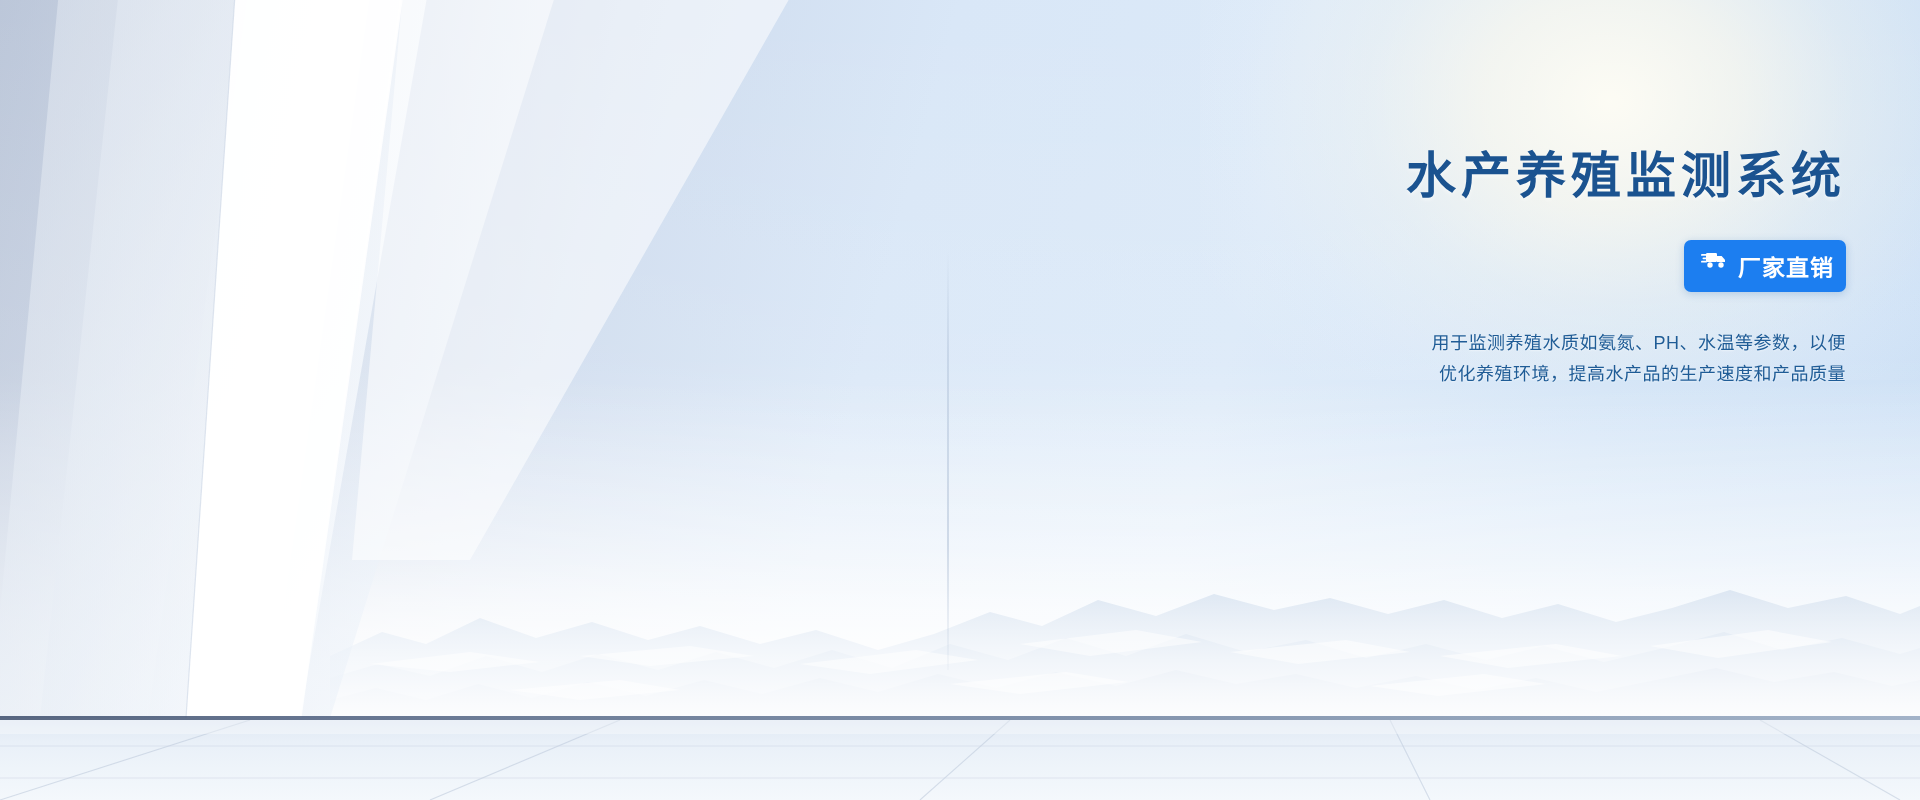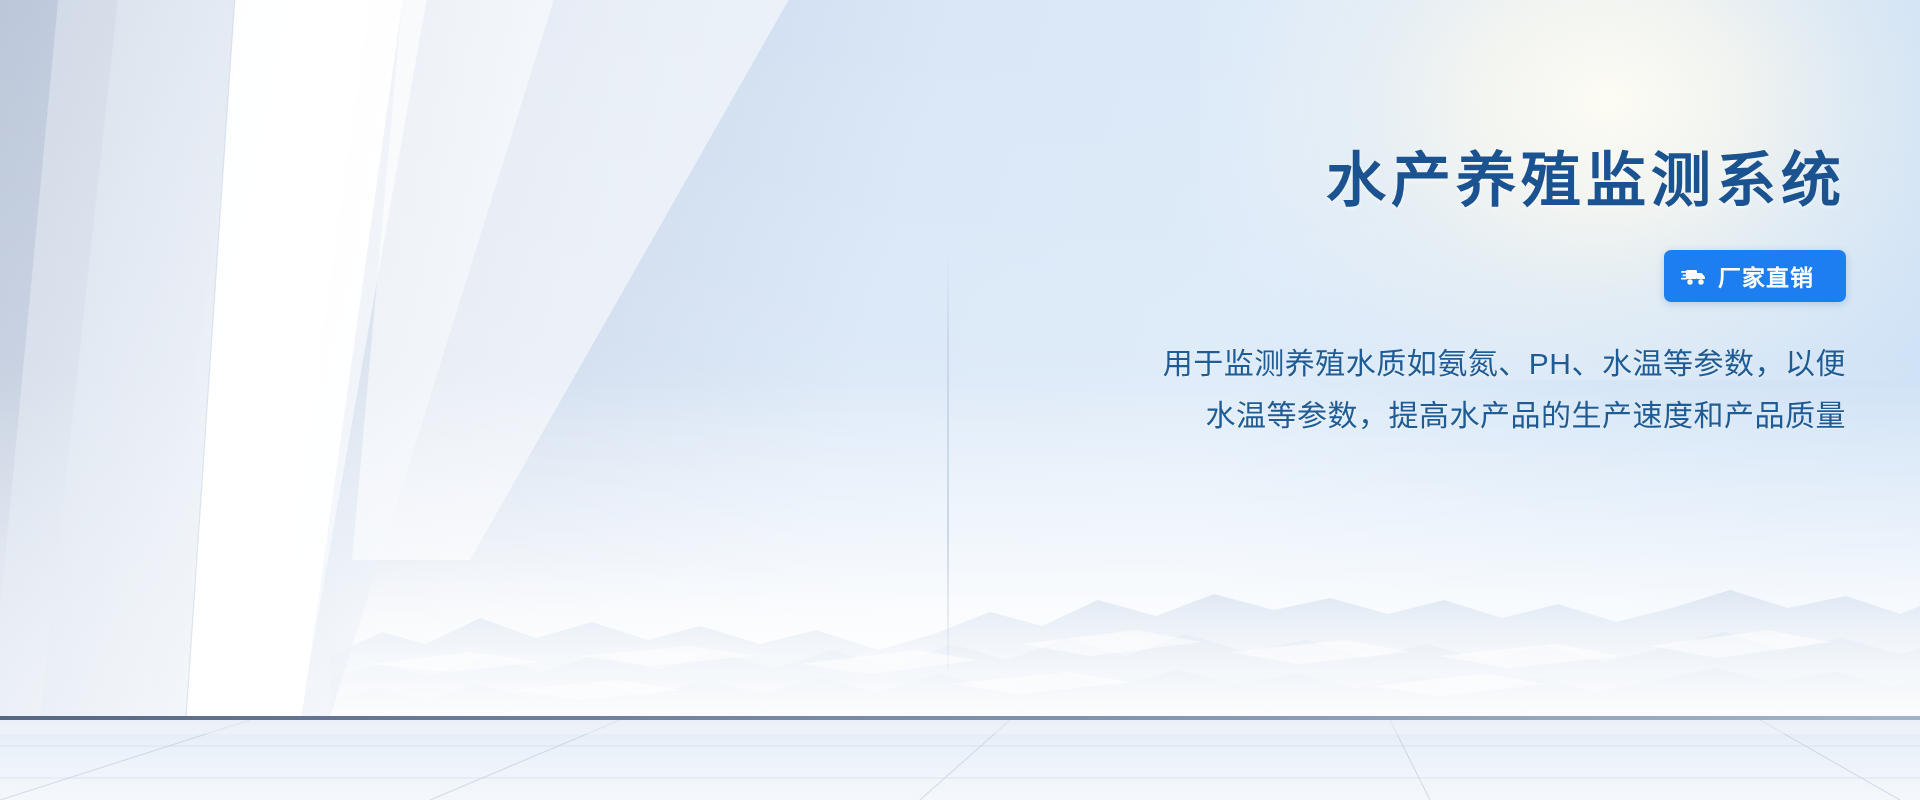--- a/index.html
+++ b/index.html
@@ -98,44 +98,44 @@
   }
   .floor svg{position:absolute;inset:0;width:100%;height:100%;}
 
   
   .content{
     position:absolute;right:74px;top:150px;width:860px;
     text-align:right;
   }
   .headline{
     margin:0;
-    font-size:60px;line-height:1.04;
+    font-size:50px;line-height:1.04;
     font-weight:700;
     letter-spacing:5px;
     color:#1b5390;
     text-shadow:0 2px 4px rgba(255,255,255,.55);
     white-space:nowrap;
   }
   .badges{
     display:flex;justify-content:flex-end;align-items:center;
     gap:22px;margin-top:38px;
   }
   .badge{
-    display:inline-flex;align-items:center;gap:10px;
+    display:inline-flex;align-items:flex-start;gap:10px;
     background:#1c7ef0;color:#ffffff;
     border-radius:7px;
-    padding:9px 32px 9px 17px;
+    padding:9px 12px 9px 17px;
     font-size:23px;font-weight:700;letter-spacing:1px;
     box-shadow:0 2px 8px rgba(20,92,170,.22);
     white-space:nowrap;
   }
   .badge svg{display:block;flex:0 0 auto;}
   .desc{
     margin-top:36px;
-    font-size:30px;line-height:1.72;
+    font-size:18px;line-height:1.72;
     color:#1f5c96;
     letter-spacing:.5px;
     font-weight:400;
     text-shadow:0 1px 2px rgba(255,255,255,.5);
   }
   .desc div{white-space:nowrap;}
 </style>
 </head>
 <body>
 
@@ -272,18 +272,18 @@
           </svg>
         </span>
         <span>厂家直销</span>
       </div>
 
 
     </div>
 
     <div class="desc">
       <div>用于监测养殖水质如氨氮、PH、水温等参数，以便</div>
-      <div>水温等参数，提高水产品的生产速度和产品质量</div>
+      <div>优化养殖环境，提高水产品的生产速度和产品质量</div>
     </div>
 
   </div>
 
 </div>
 
 </body></html>

